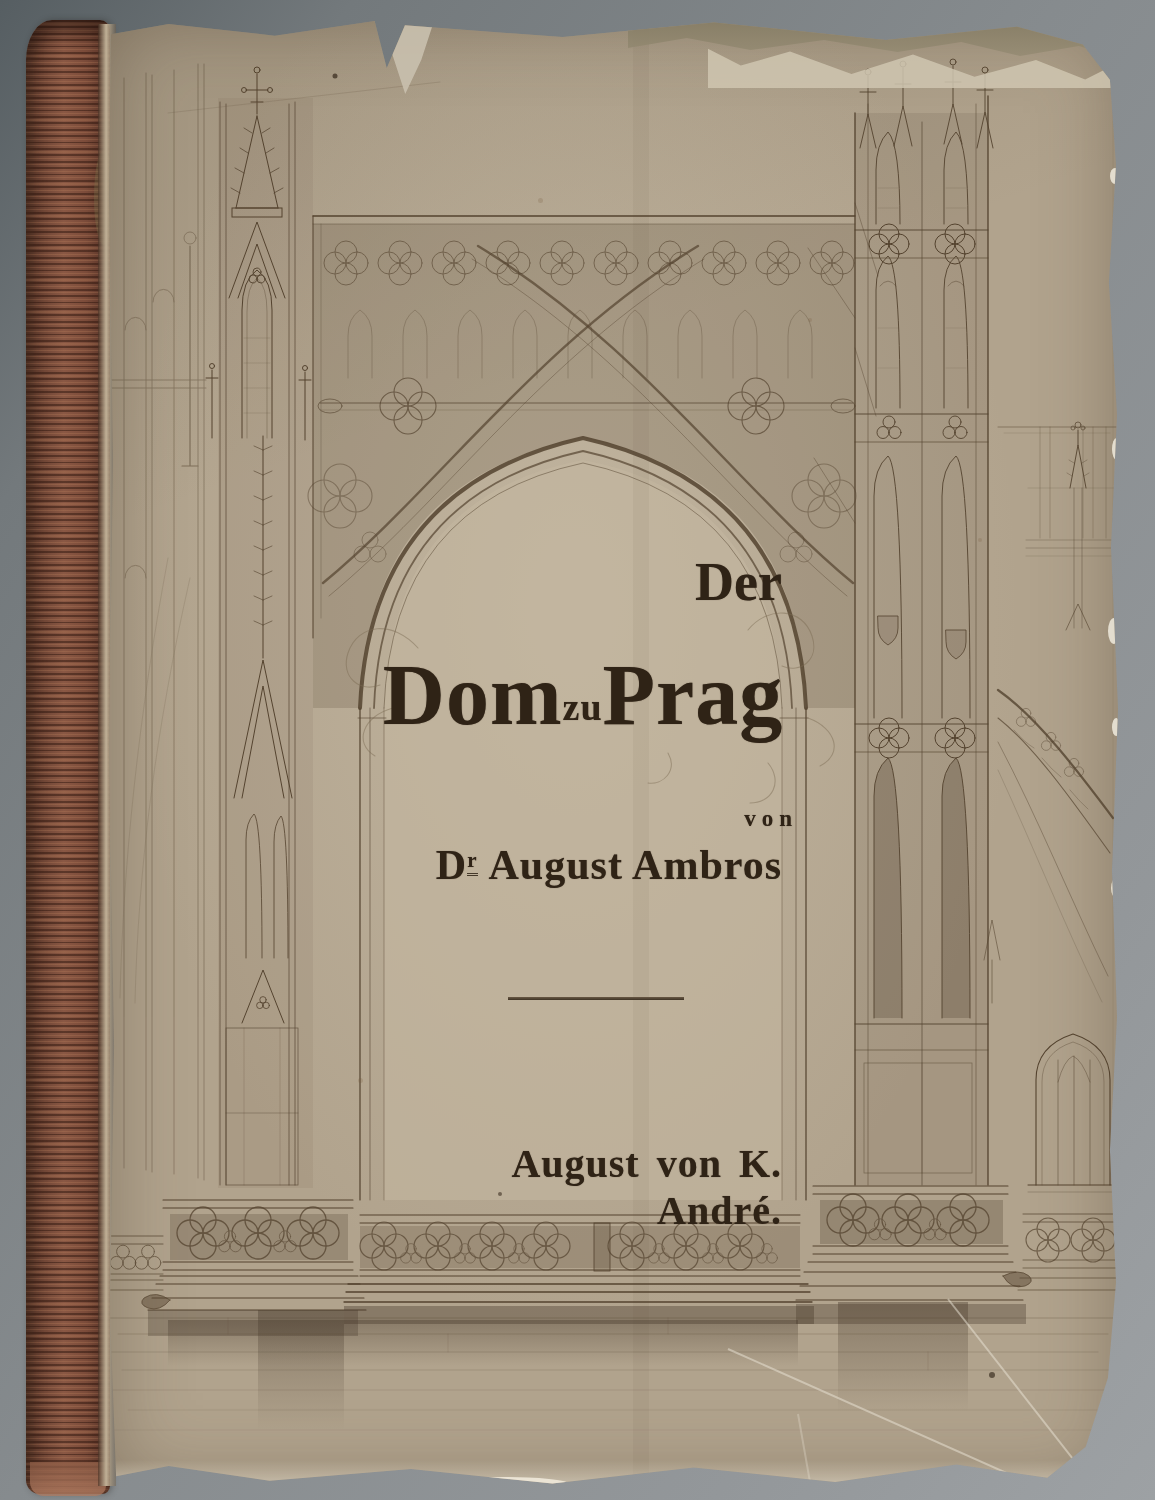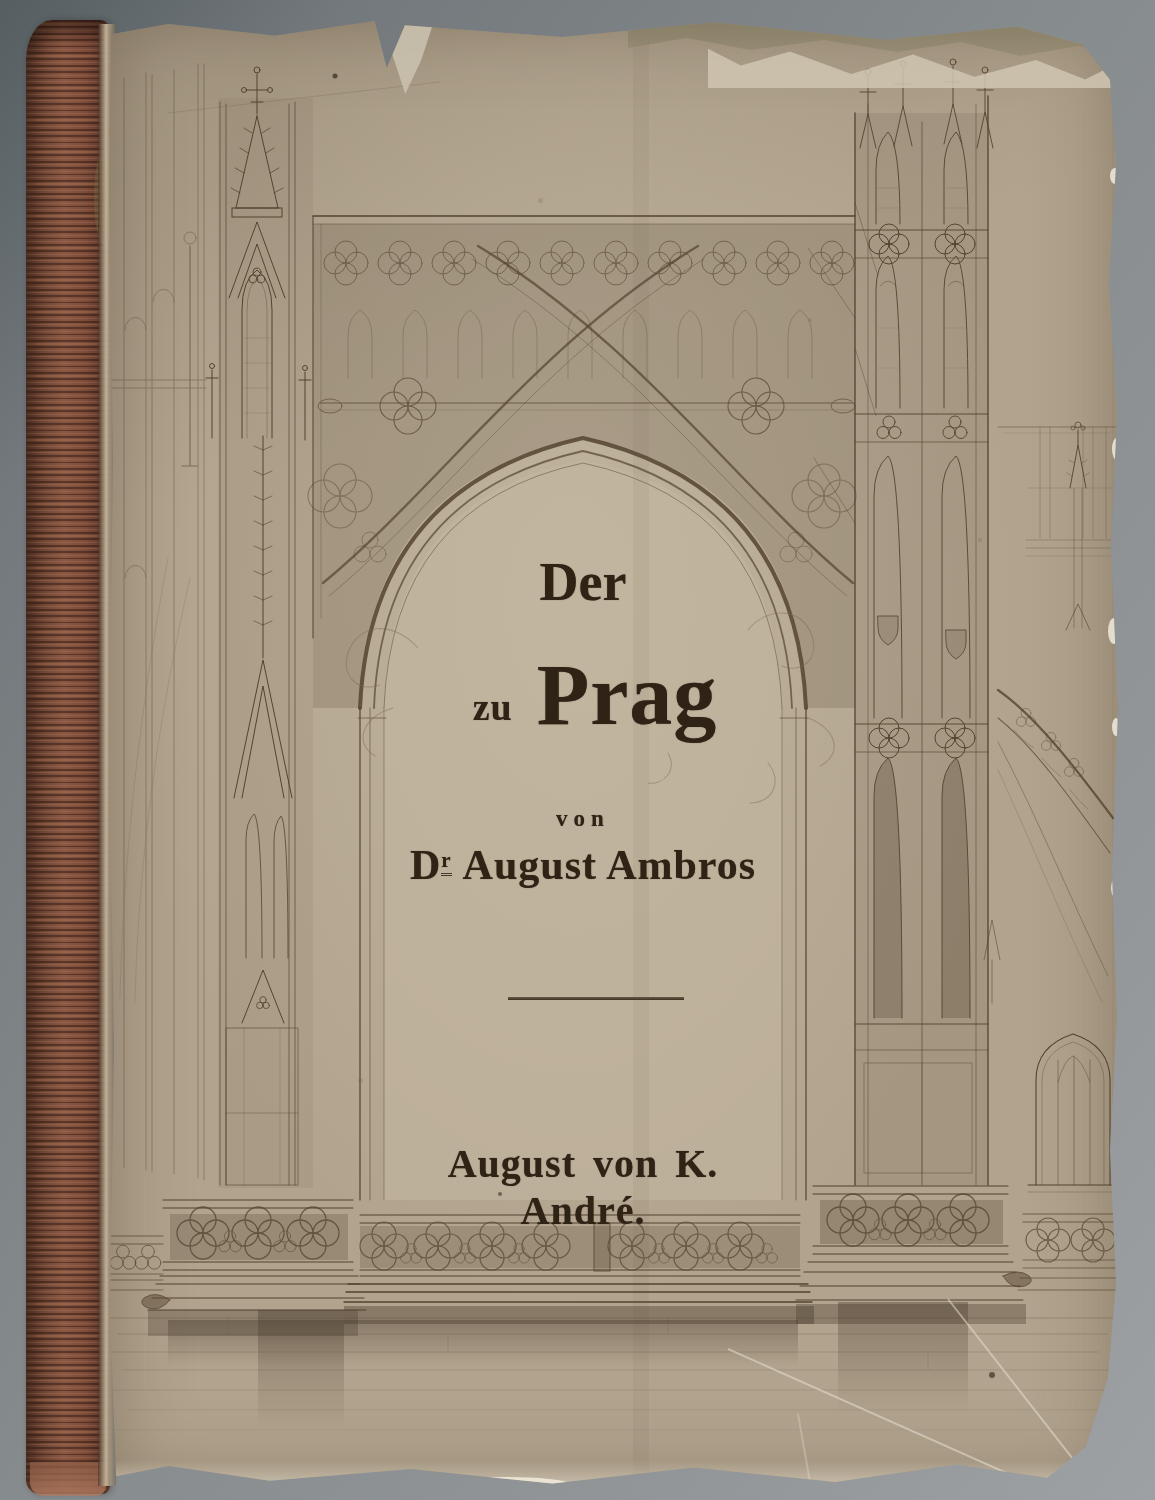--- a/index.html
+++ b/index.html
@@ -26,26 +26,26 @@
       linear-gradient(160deg, rgba(96,86,68,.2), rgba(0,0,0,0) 28%),
       #b1a38d;
     box-shadow: inset 0 0 80px rgba(74,60,44,.42);
     clip-path:polygon(0.3% 1.1%,6% .4%,16.5% 1.2%,26.4% .2%,27.6% 3.4%,29.4% .5%,45% 1.3%,60% .3%,
       77% 1.5%,90% .6%,96.5% 1.8%,99.2% 4.2%,99.8% 10%,99.1% 18%,99.9% 27%,99.3% 36%,100% 47%,
       99.4% 58%,99.9% 68%,99.2% 77%,99.8% 86%,99% 92.5%,96.8% 97.2%,93% 99.3%,84% 98.4%,72% 99.6%,
       58% 98.6%,44% 99.7%,30% 98.7%,16% 99.5%,6% 98.5%,.8% 99.2%,.2% 88%,.6% 70%,.1% 50%,.5% 30%,.1% 12%);}
   .engraving{position:absolute;left:0;top:0;}
   .stain-vert{position:absolute;left:525px;top:0;bottom:0;width:16px;background:rgba(88,74,56,.06);}
   
-  .t{position:absolute;left:276px;width:398px;text-align:center;color:#2f2316;font-weight:700;
+  .t{position:absolute;left:276px;width:398px;text-align:right;color:#2f2316;font-weight:700;
      text-shadow:0 0 1px rgba(47,35,22,.55);}
   .t-der{top:533px;font-size:54px;}
   .t-main{top:634px;font-size:86px;line-height:1;letter-spacing:1px;display:flex;justify-content:center;align-items:flex-start;}
-  .t-main .zu{font-size:38px;margin:36px 24px 0;font-family:Liberation Serif, serif;}
-  .t-von{top:788px;font-size:23px;letter-spacing:6px;}
+  .t-main .zu{font-size:38px;margin:36px 0 0;font-family:Liberation Serif, serif;}
+  .t-von{top:788px;font-size:23px;letter-spacing:6px;padding-left:16px;}
   .t-author{top:823px;font-size:42px;letter-spacing:1px;white-space:nowrap;}
   .supr{font-size:.5em;vertical-align:.55em;border-bottom:3px double rgba(47,35,22,.85);padding-bottom:1px;margin-right:11px;}
   .rule{position:absolute;top:979px;left:400px;width:176px;height:3px;background:linear-gradient(#6a5a46,#3e3224);}
   .t-city{top:1064px;font-size:44px;letter-spacing:2px;}
   .t-pub{top:1122px;font-size:40px;letter-spacing:1px;word-spacing:6px;}
   
   .top-wear-cream{position:absolute;left:600px;top:14px;right:0;height:56px;background:#cfc5b0;opacity:.85;
     clip-path:polygon(0 30%,8% 60%,20% 35%,35% 75%,50% 40%,65% 80%,80% 50%,92% 85%,100% 55%,100% 100%,0 100%);}
   .top-wear-olive{position:absolute;left:520px;top:0;right:0;height:40px;background:linear-gradient(#857c64,#968c74);opacity:.9;
     clip-path:polygon(0 0,100% 0,100% 100%,92% 70%,80% 95%,68% 60%,55% 85%,40% 55%,25% 80%,12% 50%,0 75%);}
@@ -356,20 +356,21 @@
           <circle cx="884" cy="1357" r="3" opacity=".7"></circle>
         </g>
         <path d="M60,95 L332,64" stroke="#6e604c" stroke-width="1" opacity=".25"></path>
       </g>
     </svg>
 
     <div class="stain-vert"></div>
 
     <div class="t t-der">Der</div>
     <div class="t t-main">
+      <span class="w">Dom</span>
       <span class="zu">zu</span>
       <span class="w">Prag</span>
     </div>
     <div class="t t-von">von</div>
     <div class="t t-author">
       <span>D</span><span class="supr">r</span><span>August Ambros</span>
     </div>
     <div class="rule"></div>
     <div class="t t-pub">August von K. André.</div>
 

